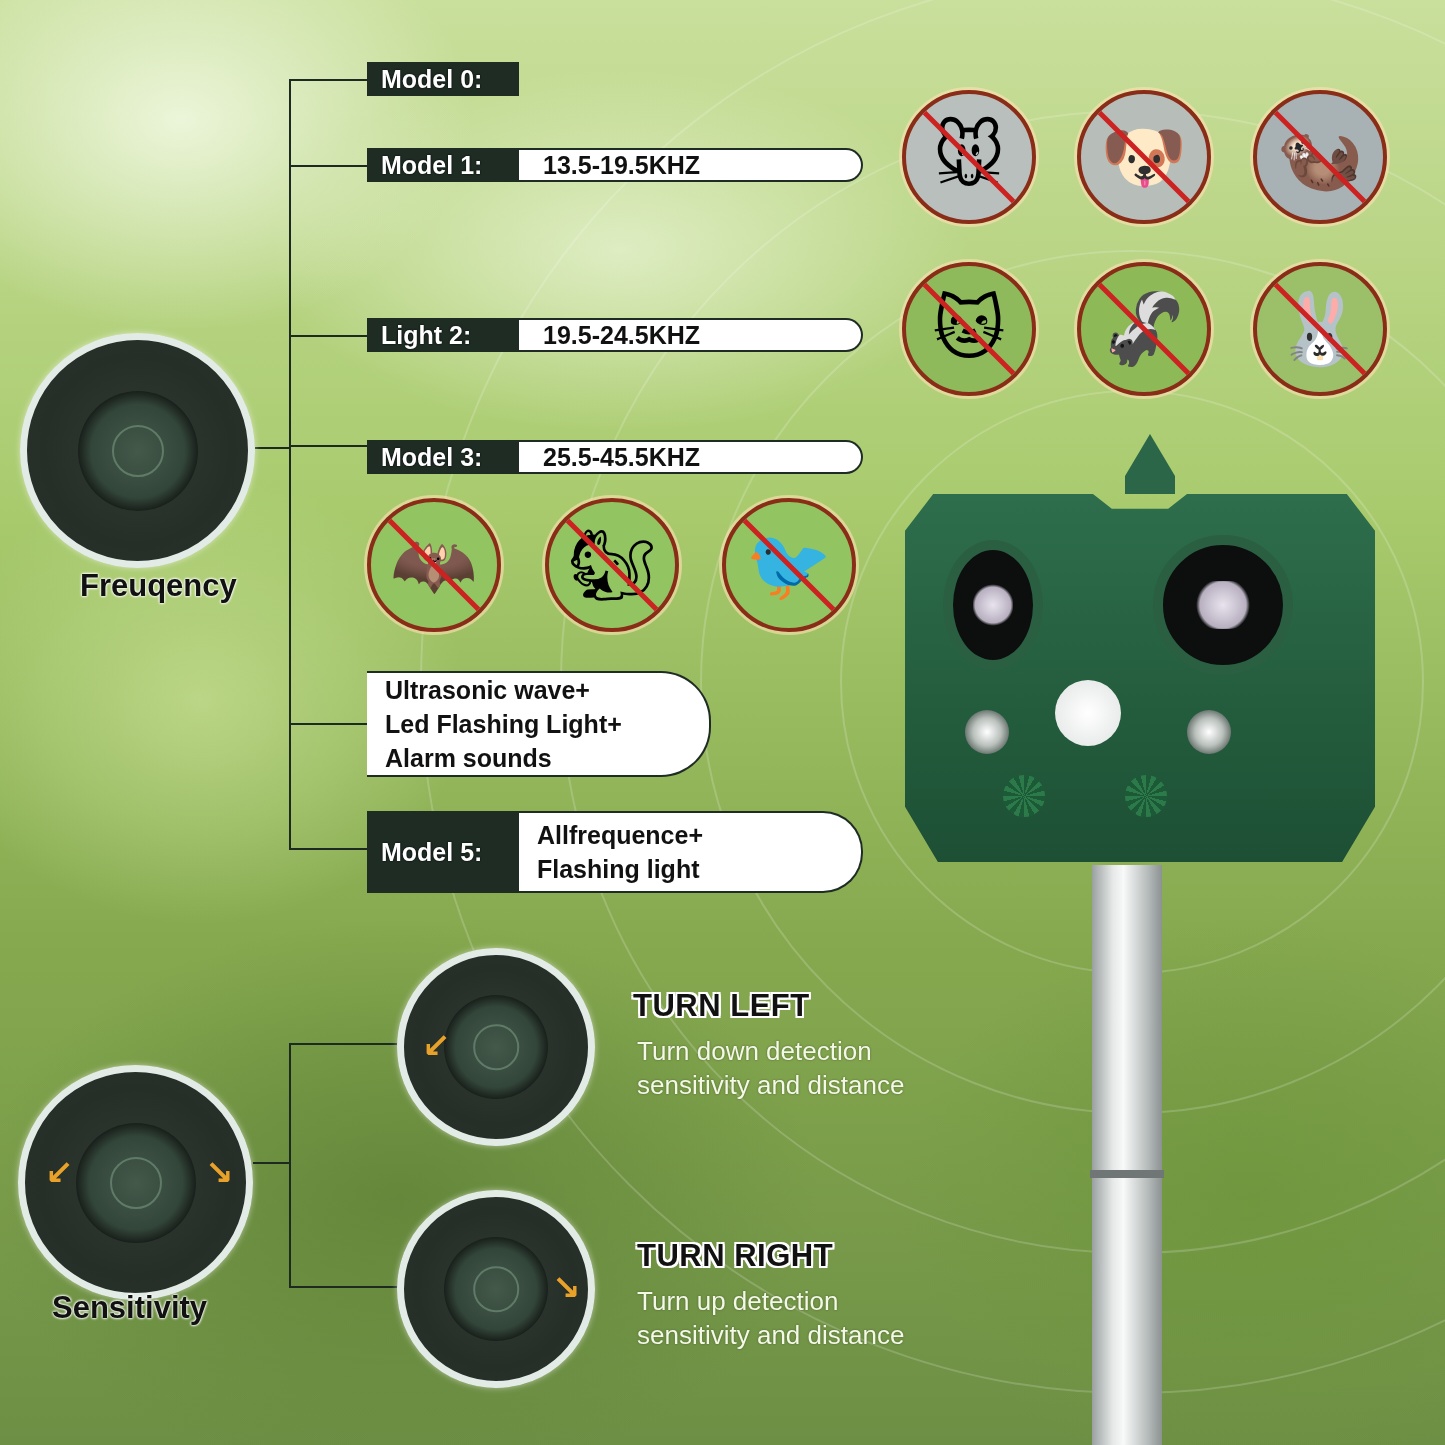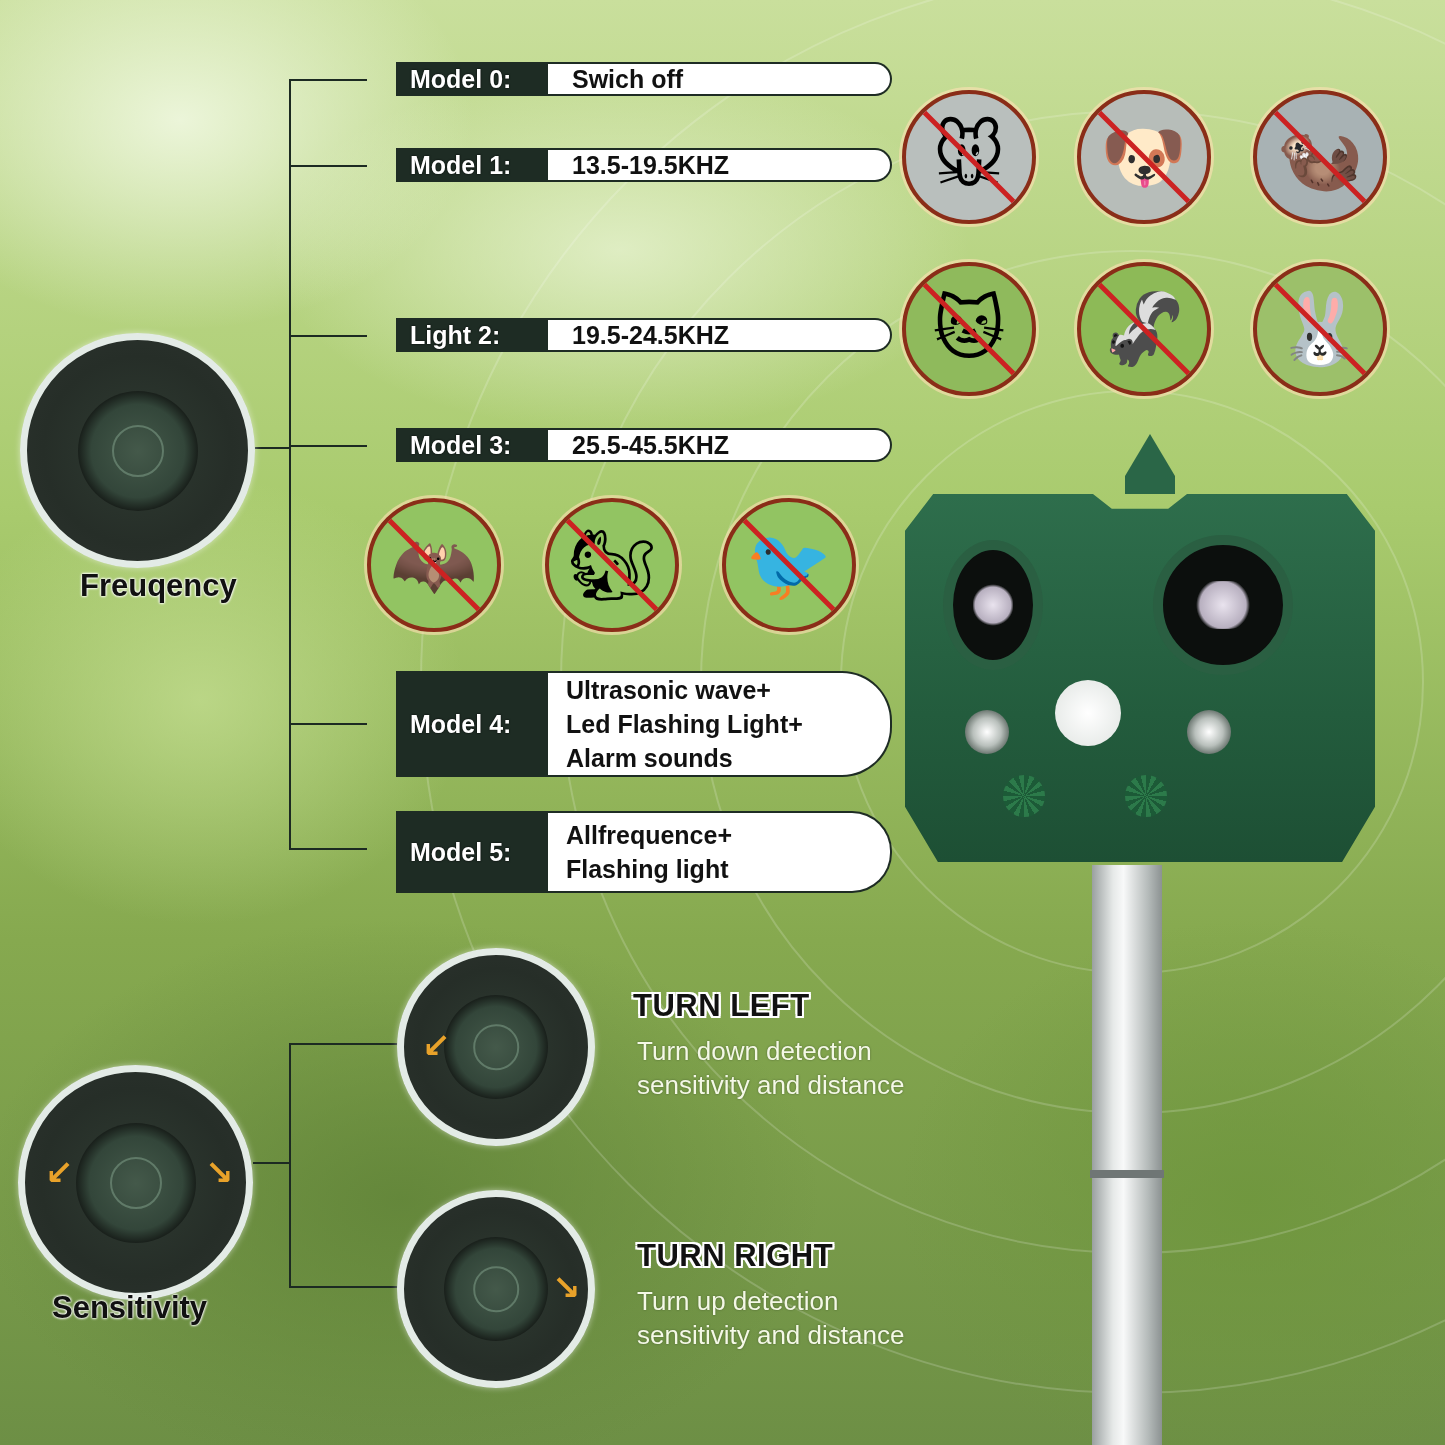--- a/index.html
+++ b/index.html
@@ -11,21 +11,21 @@
       radial-gradient(ellipse 380px 320px at 200px 700px, rgba(200,225,150,.7), transparent 70%),
       radial-gradient(ellipse 600px 400px at 400px 1200px, rgba(95,130,55,.8), transparent 70%),
       radial-gradient(ellipse 500px 400px at 1250px 1200px, rgba(110,150,60,.8), transparent 70%),
       linear-gradient(180deg,#c9df9c 0%,#a9cb6e 35%,#86a94f 65%,#6d8f45 100%);
   }
   .ripple{position:absolute;border-radius:50%;border:2px solid rgba(255,255,255,.18);pointer-events:none;}
   .tree-line{position:absolute;background:#1c2a22;}
   .mode-row{position:absolute;left:367px;display:flex;align-items:stretch;height:34px;}
   .mode-label{background:#1e2c24;color:#fff;font-weight:bold;font-size:25px;width:152px;
     display:flex;align-items:center;padding-left:14px;box-sizing:border-box;
-    text-shadow:0 0 2px #000;margin-left:29px;}
+    text-shadow:0 0 2px #000;}
   .mode-value{background:#fff;color:#111;font-weight:bold;font-size:25px;width:344px;
     border:2px solid #1e2c24;border-left:none;border-radius:0 30px 30px 0;
     display:flex;align-items:center;padding-left:24px;box-sizing:border-box;line-height:1.36;}
   .mode-value.multi{flex-direction:column;align-items:flex-start;justify-content:center;padding-left:18px;}
   .ban{position:absolute;width:134px;height:134px;border-radius:50%;
     border:4px solid #8a2d18;box-sizing:border-box;overflow:hidden;
     box-shadow:0 0 0 3px rgba(255,225,180,.6);}
   .ban::after{content:"";position:absolute;left:50%;top:50%;width:160px;height:5px;
     background:#cc2222;transform:translate(-50%,-50%) rotate(45deg);}
   .ban .glyph{position:absolute;inset:0;display:flex;align-items:center;justify-content:center;font-size:70px;}
@@ -74,36 +74,34 @@
 <div class="tree-line" style="left:289px;top:79px;width:78px;height:2px;"></div>
 <div class="tree-line" style="left:289px;top:165px;width:78px;height:2px;"></div>
 <div class="tree-line" style="left:289px;top:335px;width:78px;height:2px;"></div>
 <div class="tree-line" style="left:289px;top:445px;width:78px;height:2px;"></div>
 <div class="tree-line" style="left:289px;top:723px;width:78px;height:2px;"></div>
 <div class="tree-line" style="left:289px;top:848px;width:78px;height:2px;"></div>
 <div class="tree-line" style="left:255px;top:447px;width:36px;height:2px;"></div>
 
 <div class="mode-row" style="top:62px;">
   <div class="mode-label">Model 0:</div>
-  <div class="mode-value">Swich off</div>
 </div>
 <div class="mode-row" style="top:148px;">
   <div class="mode-label">Model 1:</div>
   <div class="mode-value">13.5-19.5KHZ</div>
 </div>
 <div class="mode-row" style="top:318px;">
   <div class="mode-label">Light 2:</div>
   <div class="mode-value">19.5-24.5KHZ</div>
 </div>
-<div class="mode-row" style="top:428px;">
+<div class="mode-row" style="top:440px;">
   <div class="mode-label">Model 3:</div>
   <div class="mode-value">25.5-45.5KHZ</div>
 </div>
 <div class="mode-row" style="top:671px;height:106px;">
-  <div class="mode-label">Model 4:</div>
   <div class="mode-value multi" style="border-radius:0 50px 50px 0;">
     <span>Ultrasonic wave+</span>
     <span>Led Flashing Light+</span>
     <span>Alarm sounds</span>
   </div>
 </div>
 <div class="mode-row" style="top:811px;height:82px;">
   <div class="mode-label">Model 5:</div>
   <div class="mode-value multi" style="border-radius:0 40px 40px 0;">
     <span>Allfrequence+</span>

